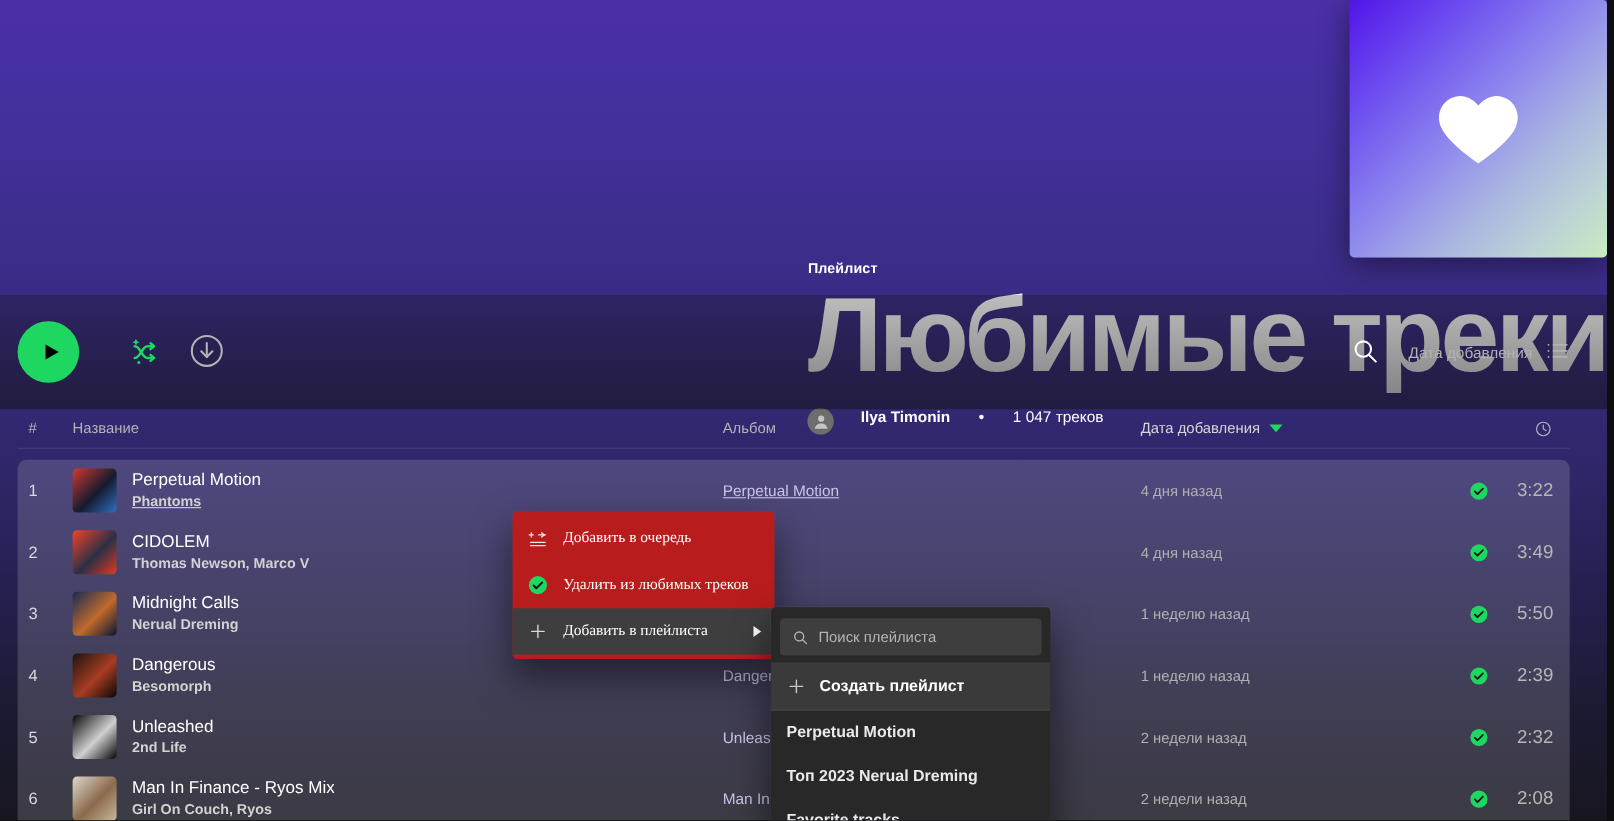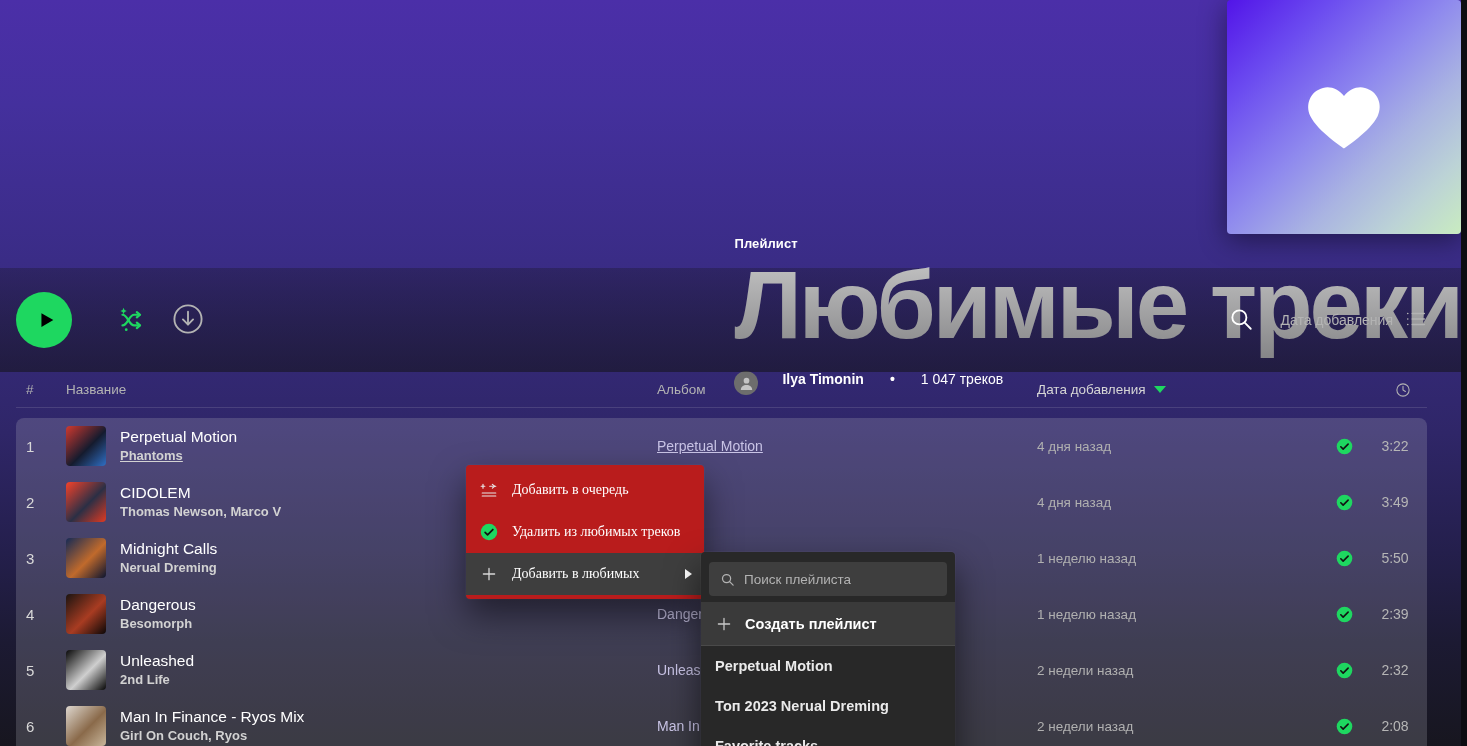--- a/index.html
+++ b/index.html
@@ -174,21 +174,21 @@
   }
   .t-artist.underlined { text-decoration: underline; }
   .album-cell {
     color: #c9c4e6; font-size: 14px;
     white-space: nowrap; overflow: hidden; text-overflow: ellipsis;
   }
   .album-cell.underlined { text-decoration: underline; }
   .date-cell { color: #b0b0b0; font-size: 13.5px; }
   .dur-cell { display: flex; align-items: center; justify-content: flex-end; gap: 26px; }
   .saved-dot { width: 17px; height: 17px; flex: none; }
-  .dur-text { color: #b6b6b6; font-size: 14px; min-width: 32px; text-align: center; }
+  .dur-text { color: #b6b6b6; font-size: 17px; min-width: 32px; text-align: center; }
 
   
   .ctx-menu {
     position: absolute;
     left: 466px; top: 465px;
     width: 238px;
     background: #b91c1c;
     border-radius: 4px;
     box-shadow: 0 16px 34px rgba(0,0,0,.5), 0 0 0 1px rgba(255,255,255,.03);
     padding: 4px 0;
@@ -504,21 +504,21 @@
           </svg>
         </span>
         <span class="ctx-label">Удалить из любимых треков</span>
       </div>
       <div class="ctx-item active">
         <span class="ctx-ico">
           <svg viewBox="0 0 24 24" width="18" height="18" fill="none" stroke="#d8d8d8" stroke-width="1.7" stroke-linecap="round" xmlns="http://www.w3.org/2000/svg">
             <path d="M12 4.5v15M4.5 12h15"></path>
           </svg>
         </span>
-        <span class="ctx-label">Добавить в любимых</span>
+        <span class="ctx-label">Добавить в плейлиста</span>
         <span class="ctx-arrow"></span>
       </div>
     </div>
 
   <div class="ctx-sub">
     <div class="sub-search">
       <span>
         <svg viewBox="0 0 24 24" fill="none" stroke="#b3b3b3" stroke-width="2" stroke-linecap="round" xmlns="http://www.w3.org/2000/svg">
           <circle cx="10.5" cy="10.5" r="6.5"></circle>
             <path d="M15.4 15.4L21 21"></path>

